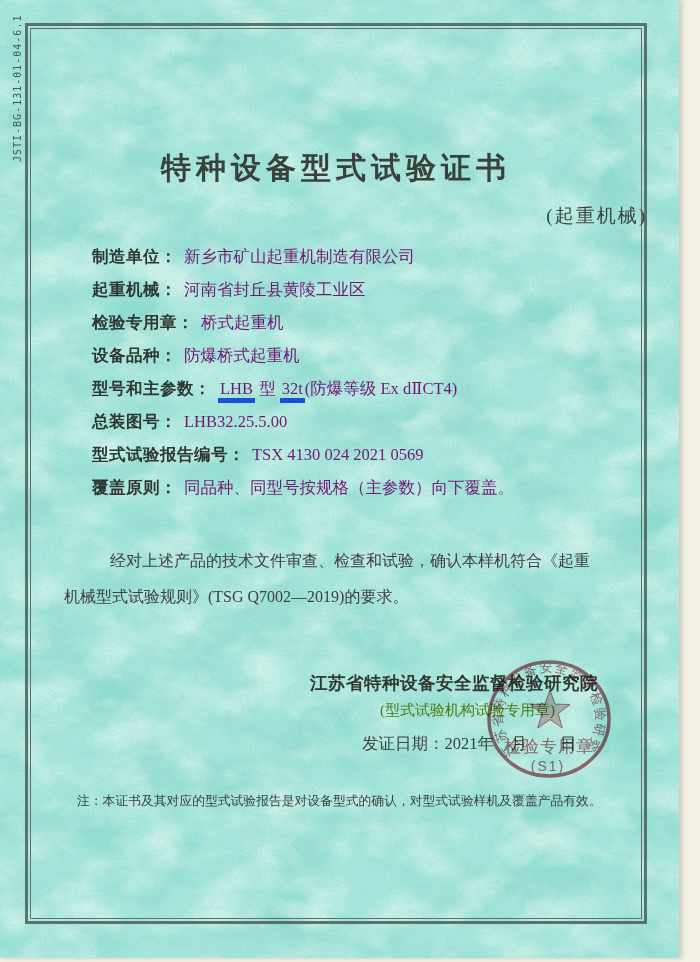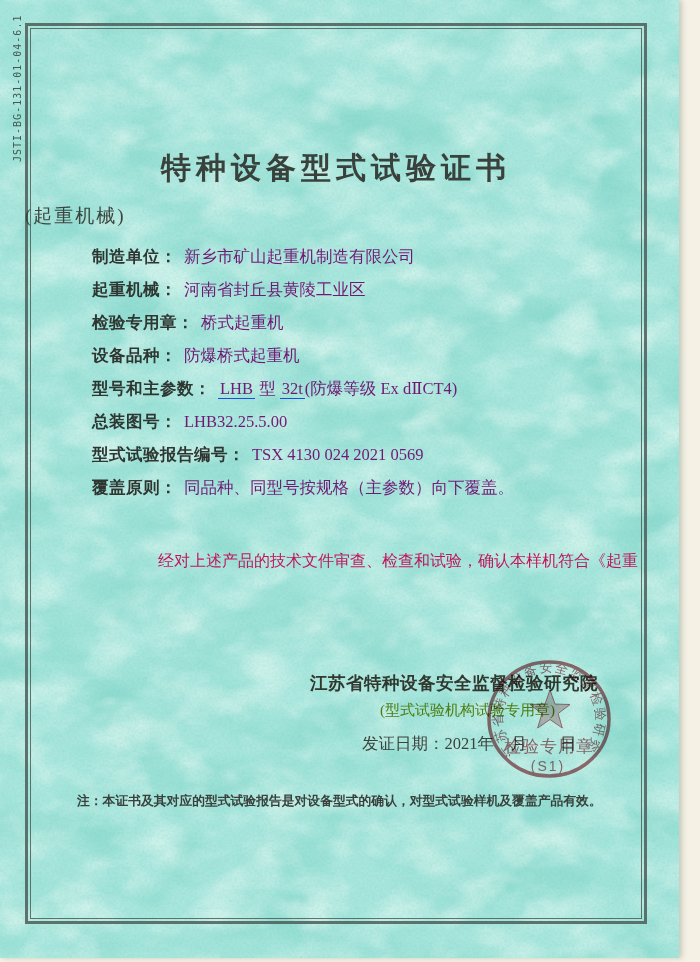--- a/index.html
+++ b/index.html
@@ -28,33 +28,33 @@
     white-space:nowrap;font-family:"DejaVu Sans Mono","Liberation Mono",monospace;
     font-size:10px;letter-spacing:1px;color:#47574f;
   }
   .cert-no{position:absolute;left:338px;top:80px;font-size:18.5px;letter-spacing:.5px;color:#414a44;white-space:nowrap;}
   .cert-no .lbl{font-weight:700;font-family:"Liberation Sans","DejaVu Sans",sans-serif;color:#333b36;}
   .title{
     position:absolute;left:25px;width:622px;top:148px;text-align:center;
     font-family:"Liberation Sans","DejaVu Sans",sans-serif;
     font-weight:700;font-size:30px;letter-spacing:5px;color:#39413c;
   }
-  .subtitle{position:absolute;left:25px;width:622px;top:203px;text-align:left;font-size:19px;letter-spacing:2px;color:#3c443f;}
+  .subtitle{position:absolute;left:25px;width:622px;top:203px;text-align:right;font-size:19px;letter-spacing:2px;color:#3c443f;}
   .fields{position:absolute;left:92px;top:247px;font-size:16.5px;}
   .frow{height:19px;line-height:19px;margin-bottom:14px;white-space:nowrap;}
   .flabel{font-weight:700;font-family:"Liberation Sans","DejaVu Sans",sans-serif;color:#2e3632;letter-spacing:.5px;}
   .fvalue{padding-left:7px;color:#701a75;}
-  .u{border-bottom:1px solid #1d4ed8;padding:0 2px;}
-  .statement{position:absolute;left:64px;top:543px;width:560px;font-size:16px;line-height:36px;color:#be185d;margin-left:48px;}
+  .u{border-bottom:5px solid #1d4ed8;padding:0 2px;}
+  .statement{position:absolute;left:64px;top:543px;width:560px;font-size:16px;line-height:36px;color:#404040;}
   .statement .l1{display:block;text-indent:46px;}
   .statement .l2{display:block;}
   .authority{position:absolute;left:310px;top:671px;font-family:"Liberation Sans","DejaVu Sans",sans-serif;font-weight:700;font-size:17.5px;letter-spacing:.5px;color:#30382f;white-space:nowrap;}
   .authority-sub{position:absolute;left:360px;top:701px;font-size:15px;color:#4d7c0f;white-space:nowrap;margin-left:20px;}
   .issue-date{position:absolute;left:362px;top:733px;font-size:16.5px;color:#3a423d;white-space:nowrap;}
-  .note{position:absolute;left:77px;top:793px;font-size:12.8px;color:#39413c;white-space:nowrap;font-weight:bold;}
+  .note{position:absolute;left:77px;top:793px;font-size:12.8px;color:#39413c;white-space:nowrap;}
   .stamp{position:absolute;left:0;top:0;mix-blend-mode:multiply;opacity:.82;pointer-events:none;}
 </style>
 </head>
 <body>
 
 <div class="paper">
 
   <svg class="texture" width="679" height="958">
     <defs>
       <filter id="texDark" x="0" y="0" width="100%" height="100%">
@@ -108,20 +108,21 @@
     <div class="frow">
       <span class="flabel">型式试验报告编号：</span><span class="fvalue">TSX 4130 024 2021 0569</span>
     </div>
     <div class="frow">
       <span class="flabel">覆盖原则：</span><span class="fvalue">同品种、同型号按规格（主参数）向下覆盖。</span>
     </div>
   </div>
 
   <div class="statement">
     <span class="l1">经对上述产品的技术文件审查、检查和试验，确认本样机符合《起重</span>
+    <span class="l2">机械型式试验规则》(TSG Q7002—2019)的要求。</span>
   </div>
 
   <div class="authority">江苏省特种设备安全监督检验研究院</div>
   <div class="authority-sub">(型式试验机构试验专用章)</div>
   <div class="issue-date">发证日期：2021年　月　　日</div>
   <div class="note">注：本证书及其对应的型式试验报告是对设备型式的确认，对型式试验样机及覆盖产品有效。</div>
 
   <svg class="stamp" width="700" height="962">
     <defs>
       <path id="ringPath" d="M 516 752 A 47 47 0 1 1 582 752" fill="none"></path>

